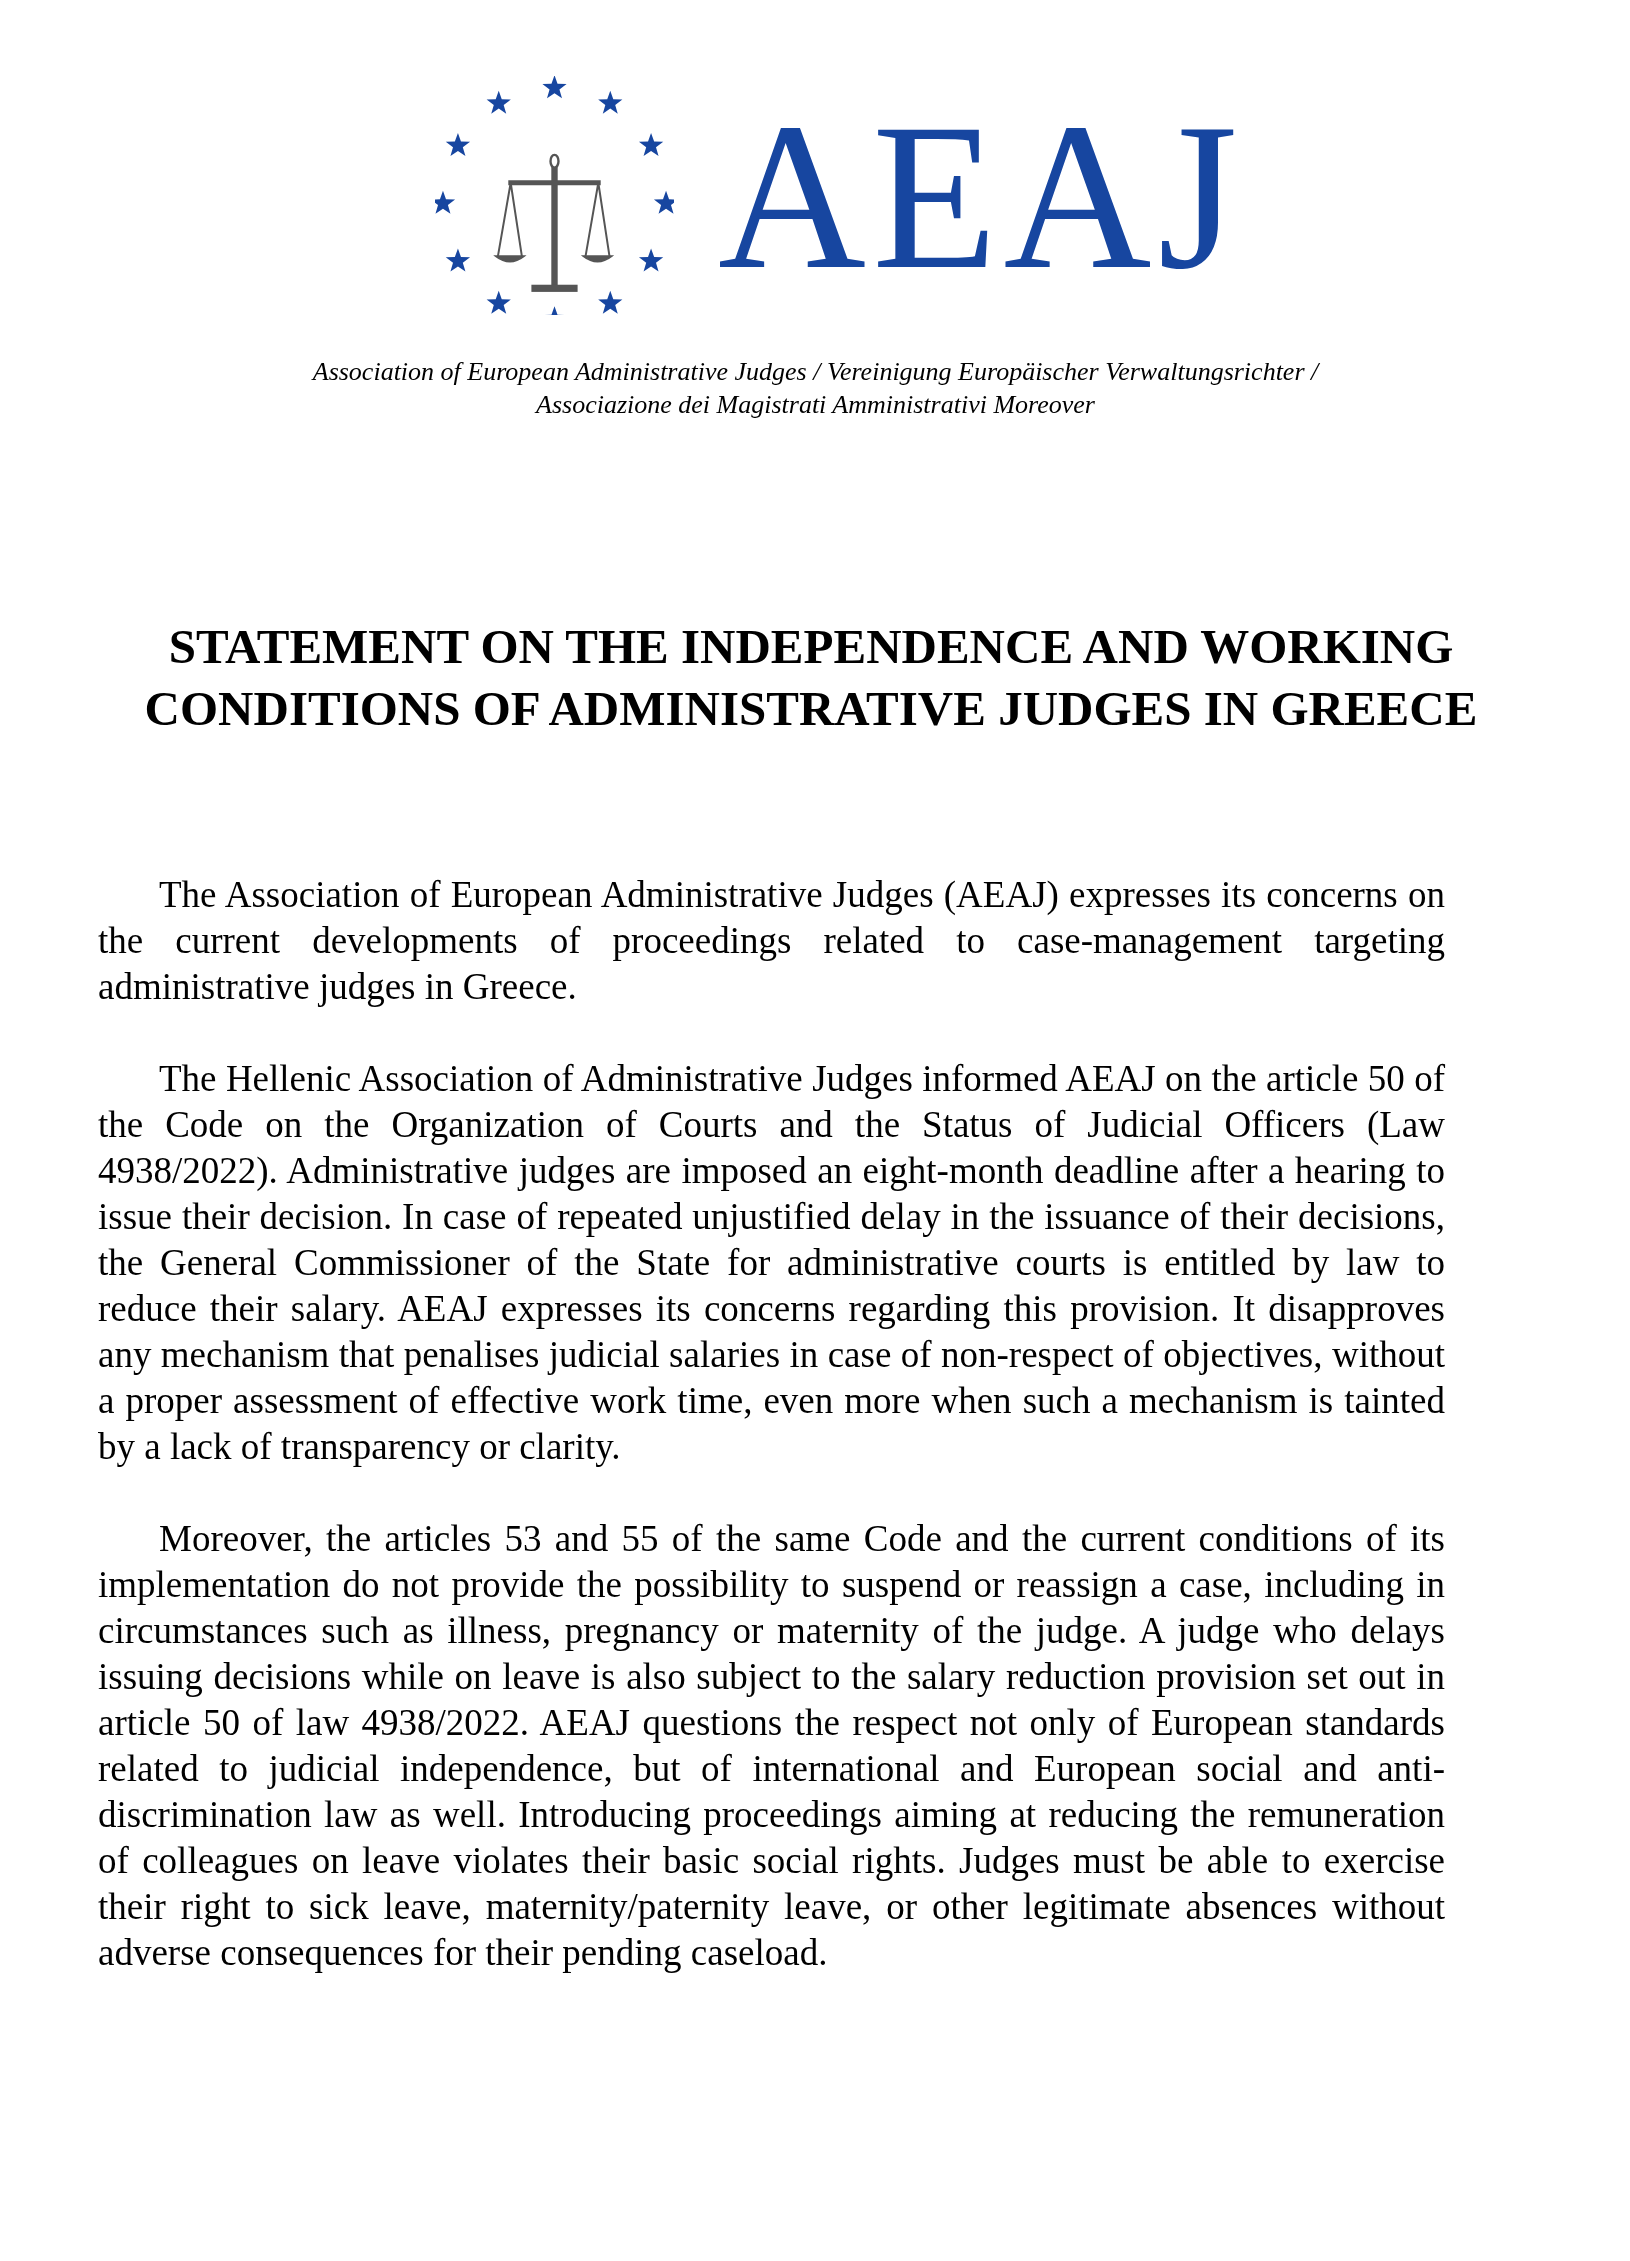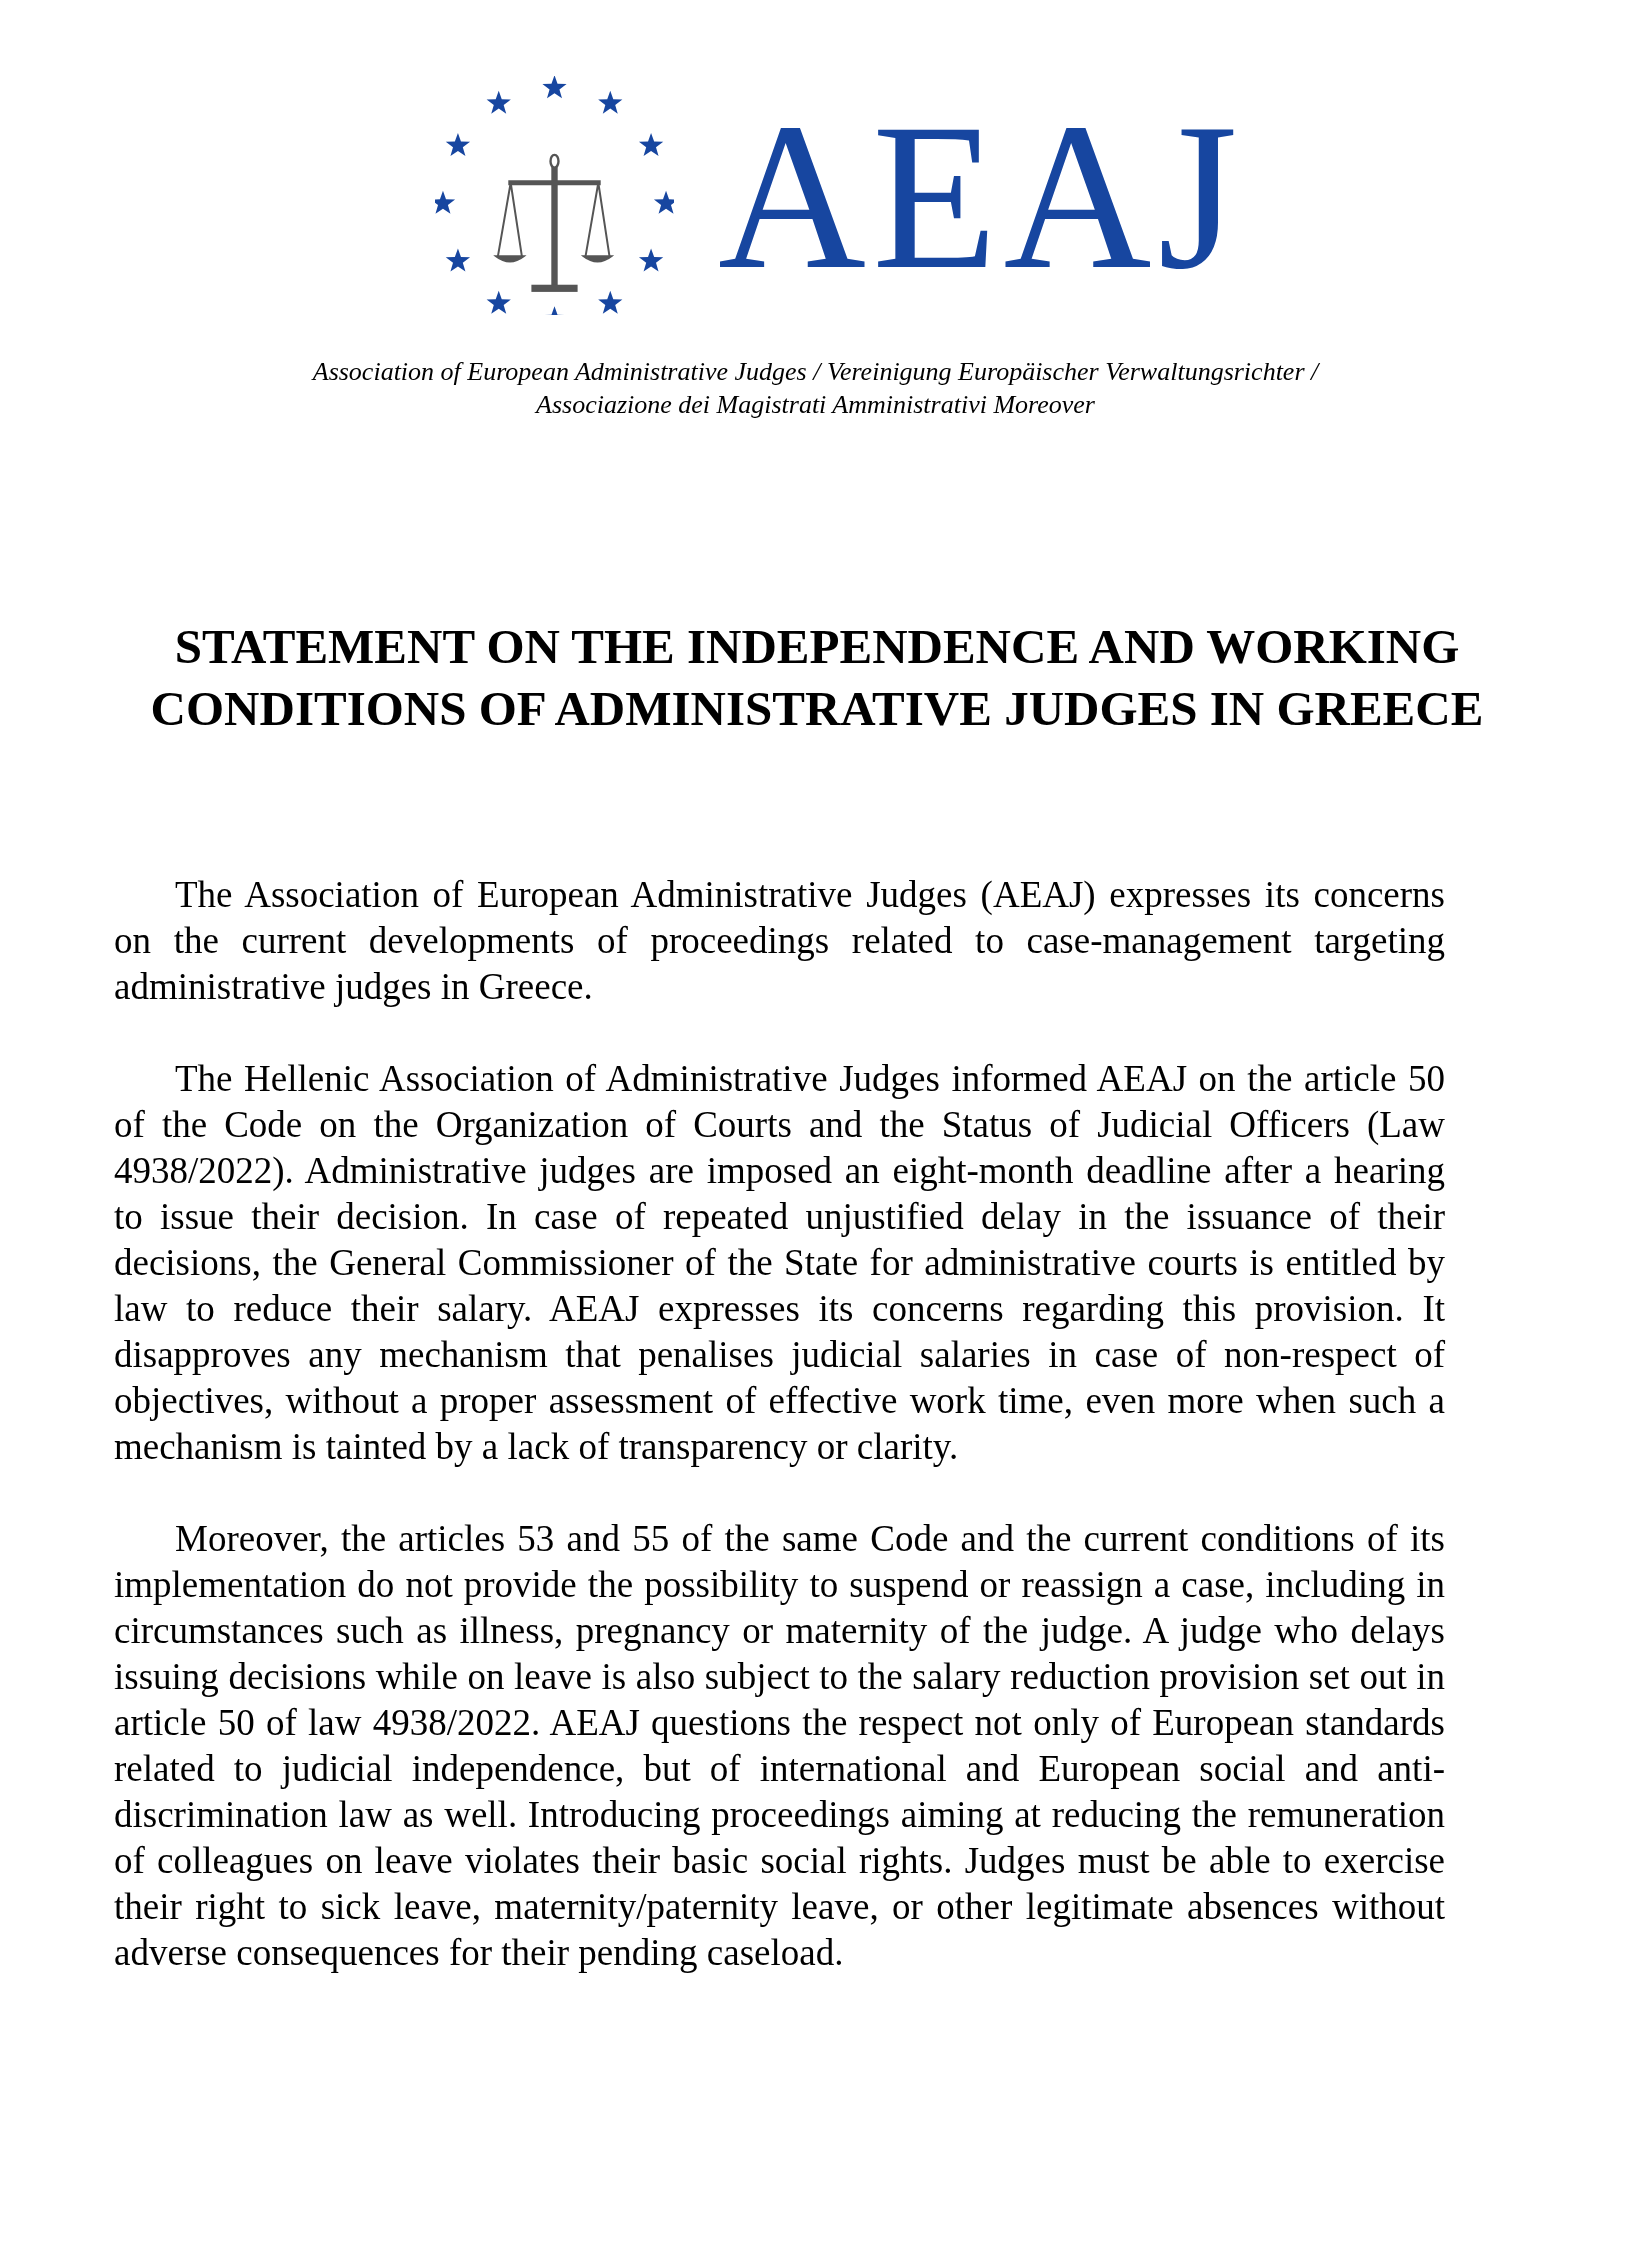--- a/index.html
+++ b/index.html
@@ -43,41 +43,41 @@
     width: 1631px;
     top: 355px;
     text-align: center;
     font-style: italic;
     font-size: 26px;
     line-height: 33px;
   }
   .subtitle div { white-space: nowrap; }
   .title {
     position: absolute;
-    left: 16px;
+    left: 10px;
     width: 1574px;
     top: 616px;
     text-align: center;
     font-weight: bold;
     font-size: 49px;
     line-height: 62px;
     padding-left: 14px;
   }
   .title div { white-space: nowrap; }
   .body {
     position: absolute;
     left: 98px;
     width: 1347px;
     top: 872px;
     font-size: 37px;
     line-height: 46px;
     text-align: justify;
   }
   .body p {
-    margin: 0 0 46px 16px;
+    margin: 0 0 46px 0;
     text-indent: 61px;
   }
 </style>
 </head>
 <body>
 
 <div class="logo">
   <svg class="logo-emblem" viewBox="0 0 300 300" width="239" height="239">
     <g id="stars">
         <polygon points="150.0,-1.0 153.8,9.7 165.2,10.1 156.2,17.0 159.4,27.9 150.0,21.5 140.6,27.9 143.8,17.0 134.8,10.1 146.2,9.7" fill="#1746a0"></polygon>

